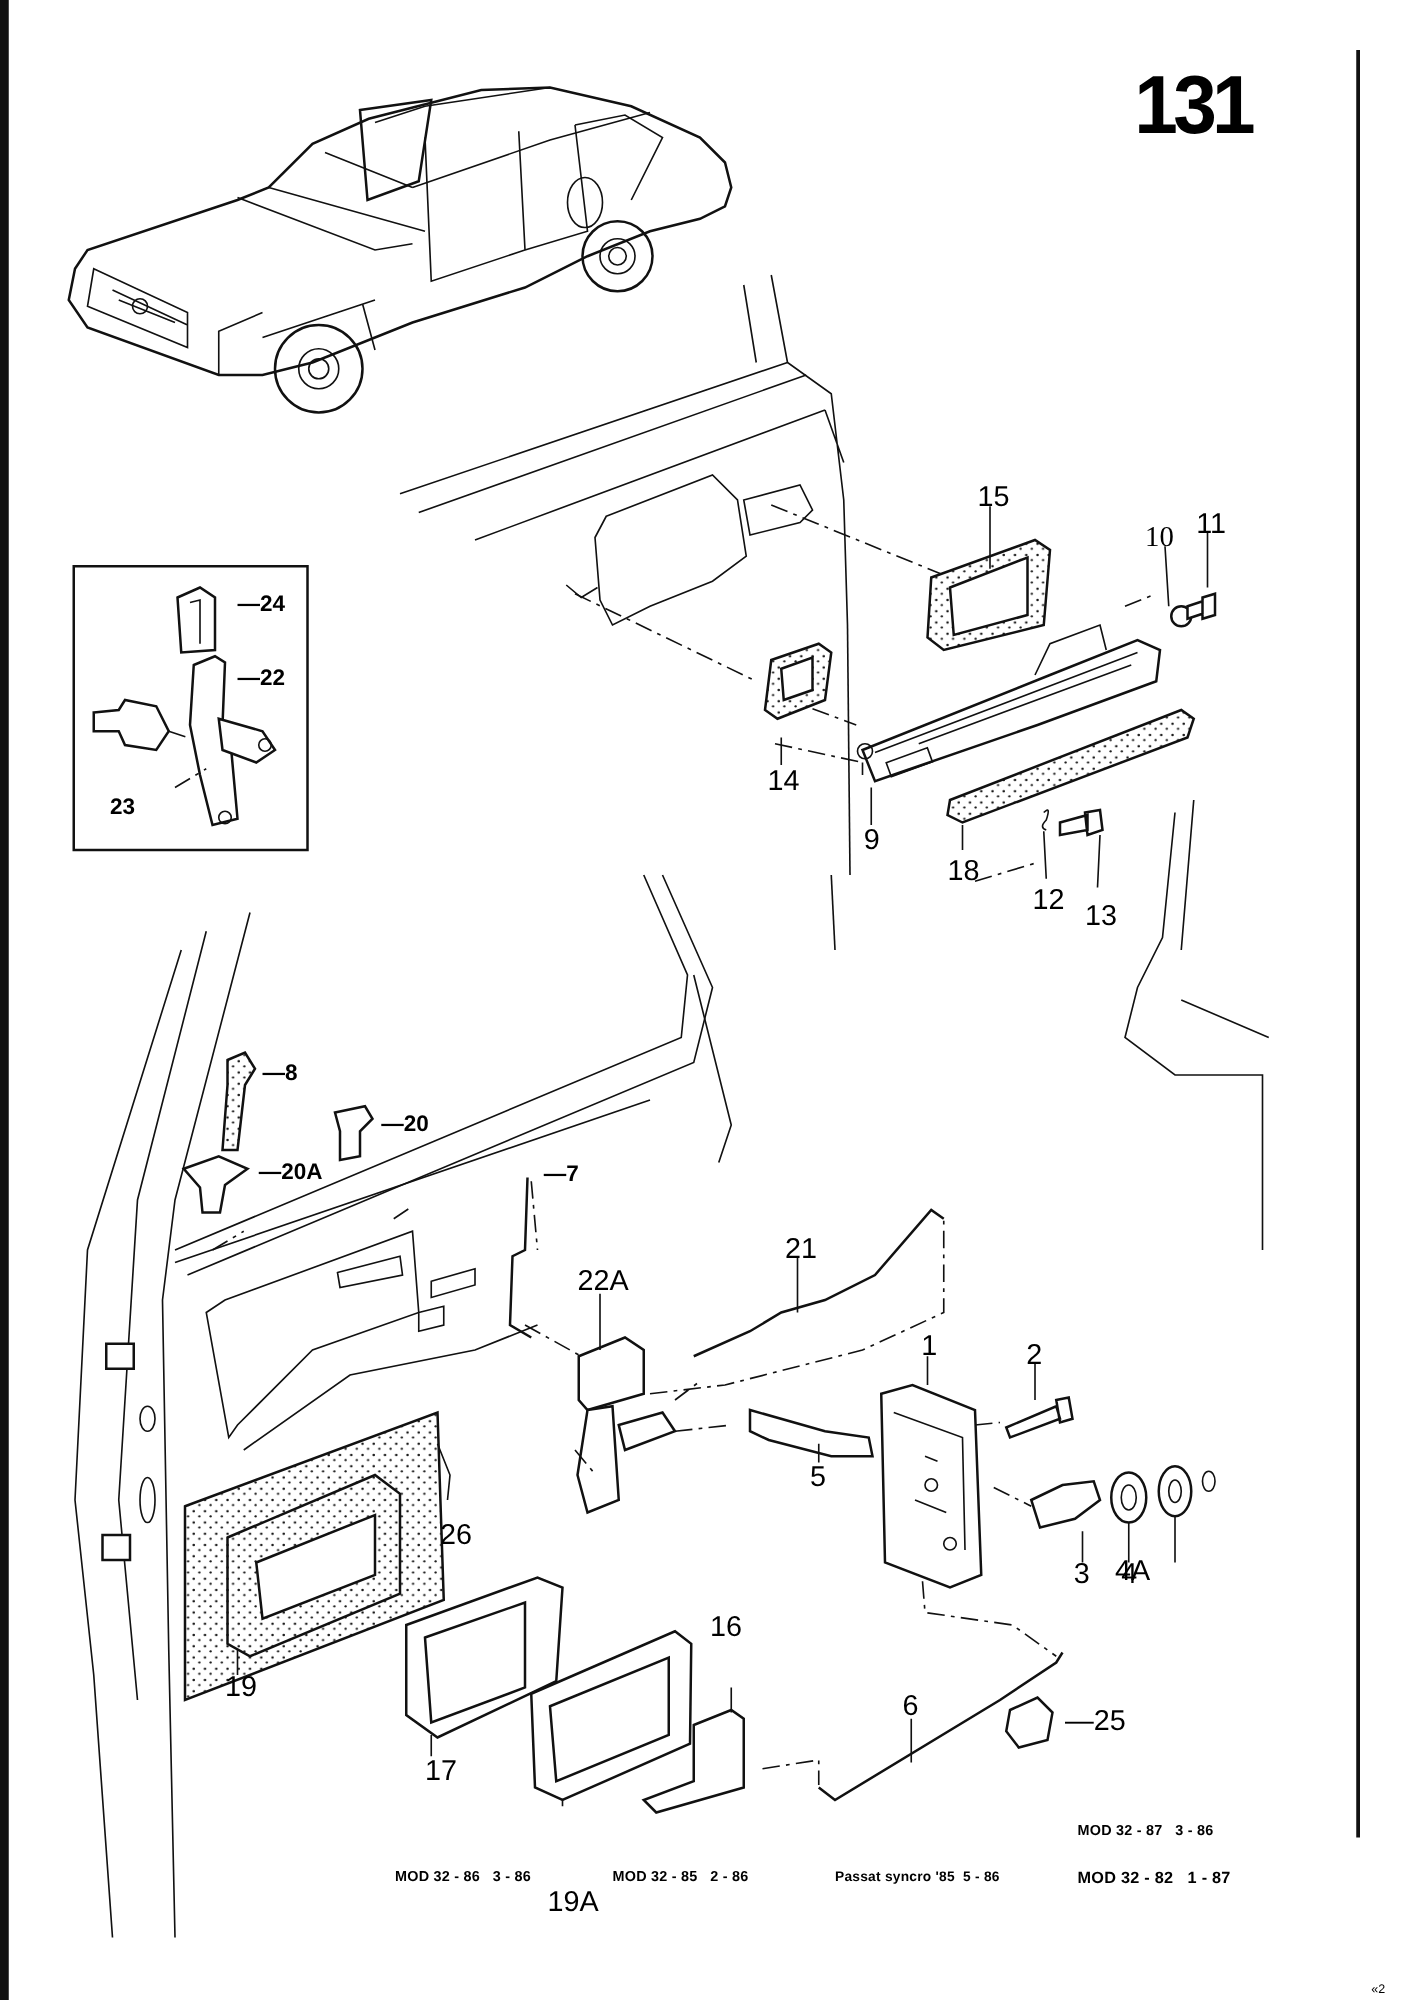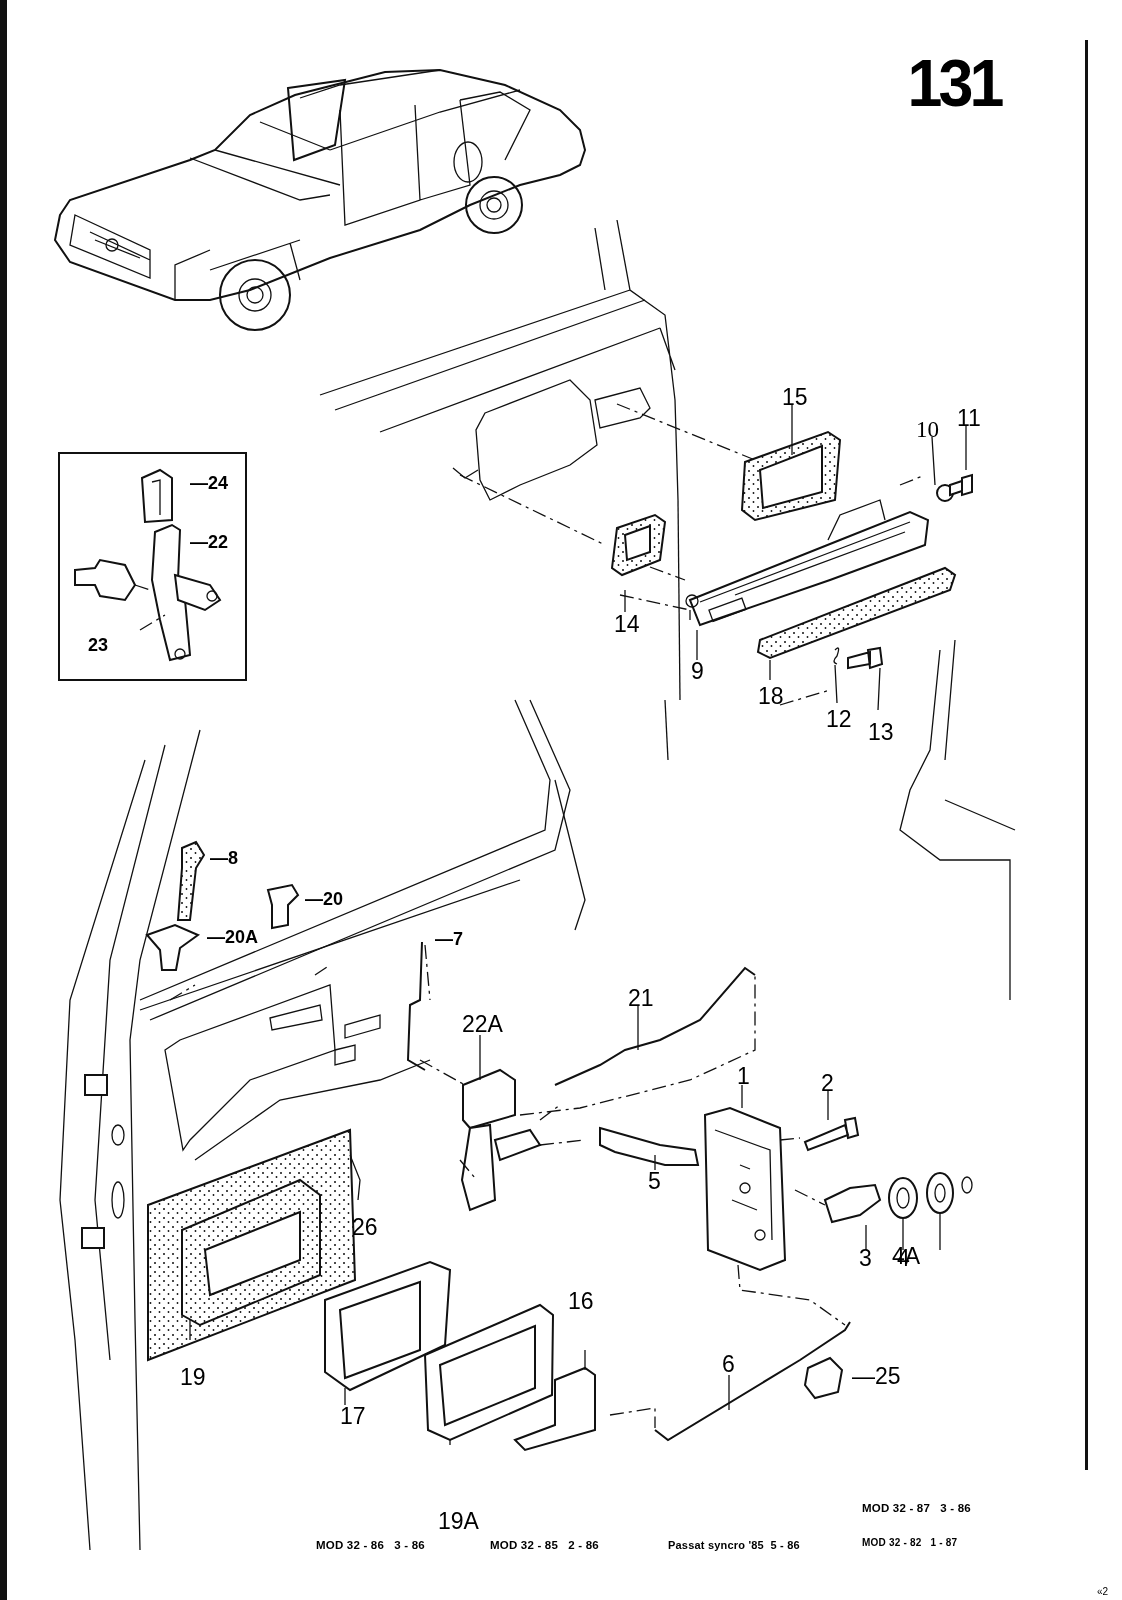--- a/index.html
+++ b/index.html
@@ -5,21 +5,21 @@
   html, body { margin: 0; padding: 0; background: #ffffff; }
   body { width: 1122px; height: 1600px; position: relative; overflow: hidden;
          font-family: "Liberation Sans", sans-serif; color: #000; }
   #sheet { position: absolute; left: 0; top: 0; width: 919px; height: 1600px; }
   .left-edge { position: absolute; left: 0; top: 0; width: 7px; height: 1600px; background: #111; }
   .right-rule { position: absolute; left: 1085px; top: 40px; width: 3px; height: 1430px; background: #111; }
   .page-num { position: absolute; left: 905px; top: 50px; font-size: 66px; font-weight: bold;
               letter-spacing: -4px; line-height: 1; transform: scaleX(0.95); }
   .lbl { position: absolute; font-size: 23px; line-height: 1; white-space: nowrap; }
   .lbl-b { font-weight: bold; font-size: 18px; }
-  .cap { position: absolute; font-size: 11.5px; font-weight: bold; white-space: nowrap; letter-spacing: 0.2px; margin-top: 43px; }
+  .cap { position: absolute; font-size: 11.5px; font-weight: bold; white-space: nowrap; letter-spacing: 0.2px; }
   .inset { position: absolute; left: 58px; top: 452px; width: 185px; height: 225px;
            border: 2px solid #111; border-left: 2px solid #111; }
   svg { position: absolute; left: 0; top: 0; }
   svg * { vector-effect: non-scaling-stroke; }
   .ln { fill: none; stroke: #111; stroke-width: 2; }
   .thin { fill: none; stroke: #111; stroke-width: 1.3; }
   .dash { fill: none; stroke: #111; stroke-width: 1.3; stroke-dasharray: 14 5 3 5; }
   .fill-w { fill: #fff; stroke: #111; stroke-width: 2; }
   .dots { fill: url(#dotpat); stroke: #111; stroke-width: 2; }
   .scrap { position: absolute; font-size: 10px; }
@@ -194,21 +194,21 @@
   <div class="lbl" style="left:691px;top:660px;">9</div>
   <div class="lbl" style="left:916px;top:418px;font-family:Liberation Serif, serif;">10</div>
   <div class="lbl" style="left:957px;top:407px;">11</div>
   <div class="lbl" style="left:826px;top:708px;text-align:center;">12</div>
   <div class="lbl" style="left:868px;top:721px;">13</div>
   <div class="lbl" style="left:614px;top:613px;">14</div>
   <div class="lbl" style="left:782px;top:386px;">15</div>
   <div class="lbl" style="left:568px;top:1290px;">16</div>
   <div class="lbl" style="left:340px;top:1405px;">17</div>
   <div class="lbl" style="left:758px;top:685px;">18</div>
-  <div class="lbl" style="left:180px;top:1338px;margin-top:28px;">19</div>
+  <div class="lbl" style="left:180px;top:1338px;">19</div>
   <div class="lbl" style="left:438px;top:1510px;">19A</div>
   <div class="lbl lbl-b" style="left:305px;top:890px;">—20</div>
   <div class="lbl lbl-b" style="left:207px;top:928px;">—20A</div>
   <div class="lbl" style="left:628px;top:987px;">21</div>
   <div class="lbl lbl-b" style="left:190px;top:533px;">—22</div>
   <div class="lbl" style="left:462px;top:1013px;">22A</div>
   <div class="lbl lbl-b" style="left:88px;top:636px;">23</div>
   <div class="lbl lbl-b" style="left:190px;top:474px;">—24</div>
   <div class="lbl" style="left:852px;top:1365px;">—25</div>
   <div class="lbl" style="left:352px;top:1180px;margin-top:36px;">26</div>
@@ -218,18 +218,18 @@
   </div>
   <div class="cap" style="left:316px;top:1496px;">
     <span>MOD 32 - 86</span>&nbsp;&nbsp;&nbsp;<span>3 - 86</span>
   </div>
   <div class="cap" style="left:490px;top:1496px;">
     <span>MOD 32 - 85</span>&nbsp;&nbsp;&nbsp;<span>2 - 86</span>
   </div>
   <div class="cap" style="left:668px;top:1496px;font-size:11px;">
     <span>Passat syncro '85</span>&nbsp;&nbsp;<span>5 - 86</span>
   </div>
-  <div class="cap" style="left:862px;top:1494px;font-size:10px;">
+  <div class="cap" style="left:862px;top:1494px;font-size:13px;">
     <span>MOD 32 - 82</span>&nbsp;&nbsp;&nbsp;<span>1 - 87</span>
   </div>
 
   <div class="scrap" style="left:1097px;top:1586px;">«2</div>
 </div>
 
 </body></html>

